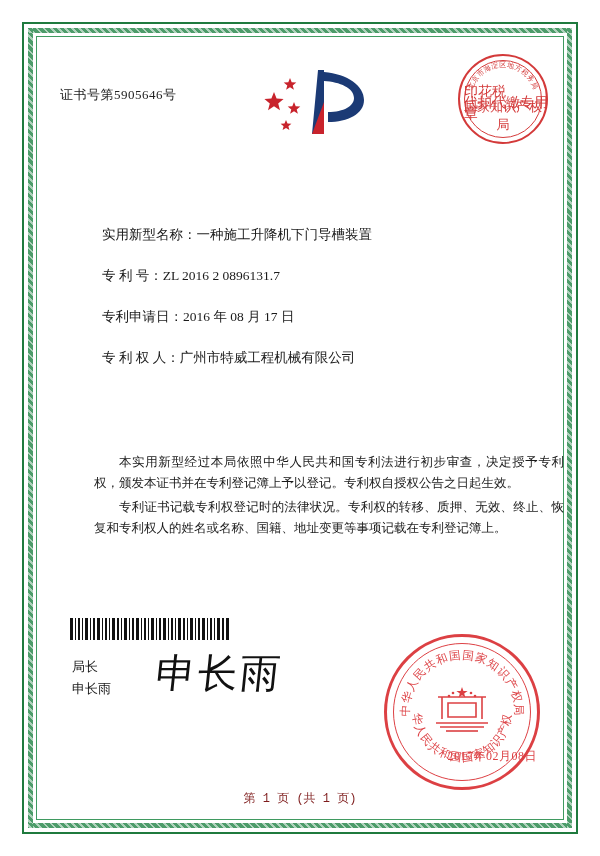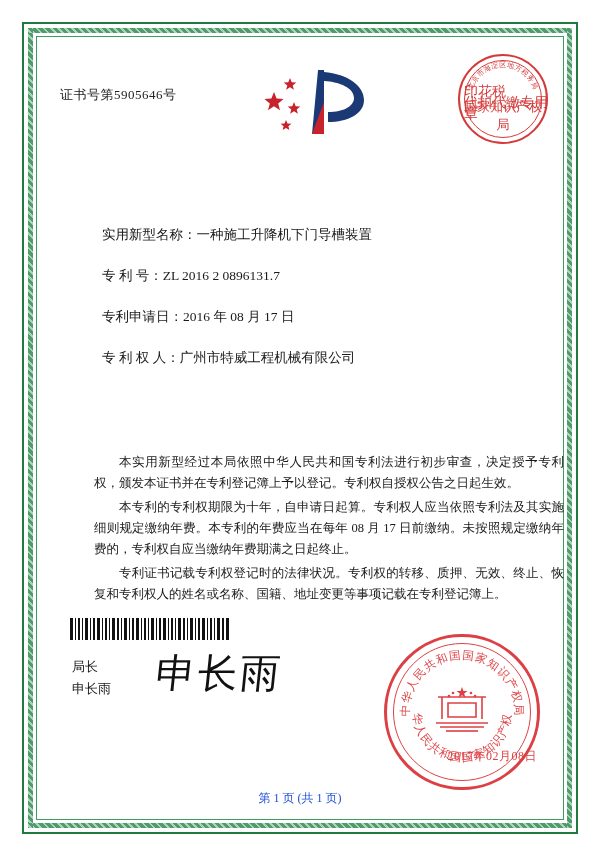--- a/index.html
+++ b/index.html
@@ -231,21 +231,22 @@
     width: 60px; height: 55px;
   }
 
   
   .footer {
     position: absolute;
     left: 0; top: 742px;
     width: 504px;
     text-align: center;
     font-size: 12px;
-    color: #1d4ed8;
+    color: #7f1d1d;
+    font-family: Liberation Mono, monospace;
   }
 </style>
 </head>
 <body>
 
 <div class="certificate">
 
   <div class="border-outer"></div>
   <div class="border-inner"></div>
   <div class="guilloche"></div>
@@ -297,21 +298,20 @@
       <div class="field-row">
         <span class="field-label">专利申请日：</span><span class="field-value">2016 年 08 月 17 日</span>
       </div>
       <div class="field-row">
         <span class="field-label">专 利 权 人：</span><span class="field-value">广州市特威工程机械有限公司</span>
       </div>
     </div>
 
     <div class="paragraphs">
       <p>本实用新型经过本局依照中华人民共和国专利法进行初步审查，决定授予专利权，颁发本证书并在专利登记簿上予以登记。专利权自授权公告之日起生效。</p>
-      <p>本专利的专利权期限为十年，自申请日起算。专利权人应当依照专利法及其实施细则规定缴纳年费。本专利的年费应当在每年 08 月 17 日前缴纳。未按照规定缴纳年费的，专利权自应当缴纳年费期满之日起终止。</p>
       <p>专利证书记载专利权登记时的法律状况。专利权的转移、质押、无效、终止、恢复和专利权人的姓名或名称、国籍、地址变更等事项记载在专利登记簿上。</p>
     </div>
 
     <div class="barcode">
       <svg width="160" height="22" viewBox="0 0 160 22" xmlns="http://www.w3.org/2000/svg">
         <g fill="#111">
           <rect x="0" y="0" width="3" height="22"></rect>
             <rect x="5" y="0" width="1" height="22"></rect>
           <rect x="8" y="0" width="2" height="22"></rect>
             <rect x="12" y="0" width="1" height="22"></rect>

